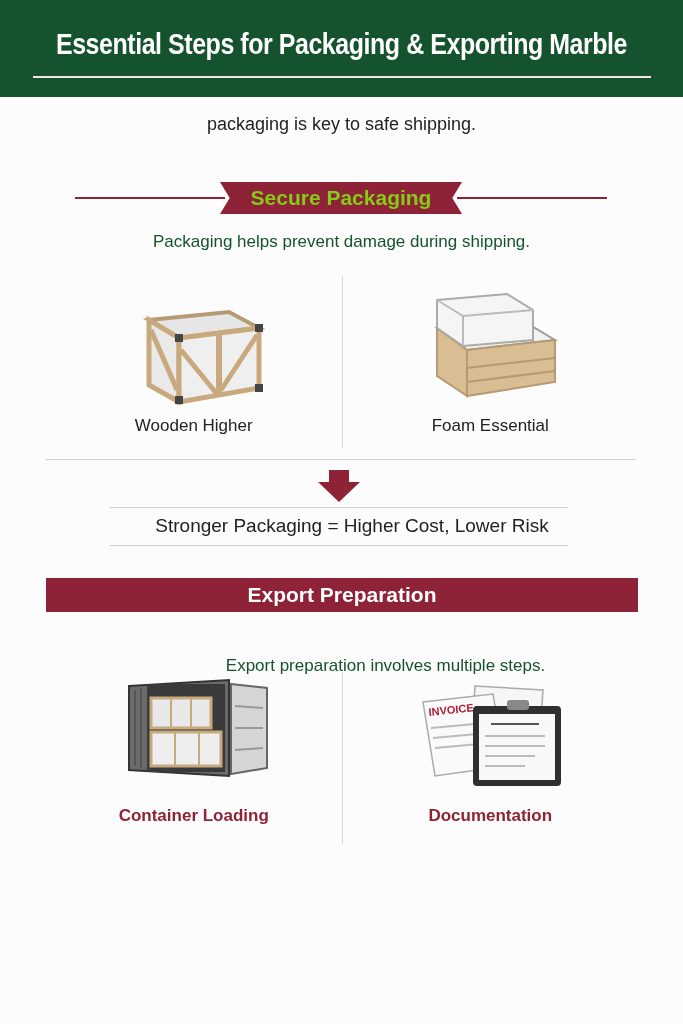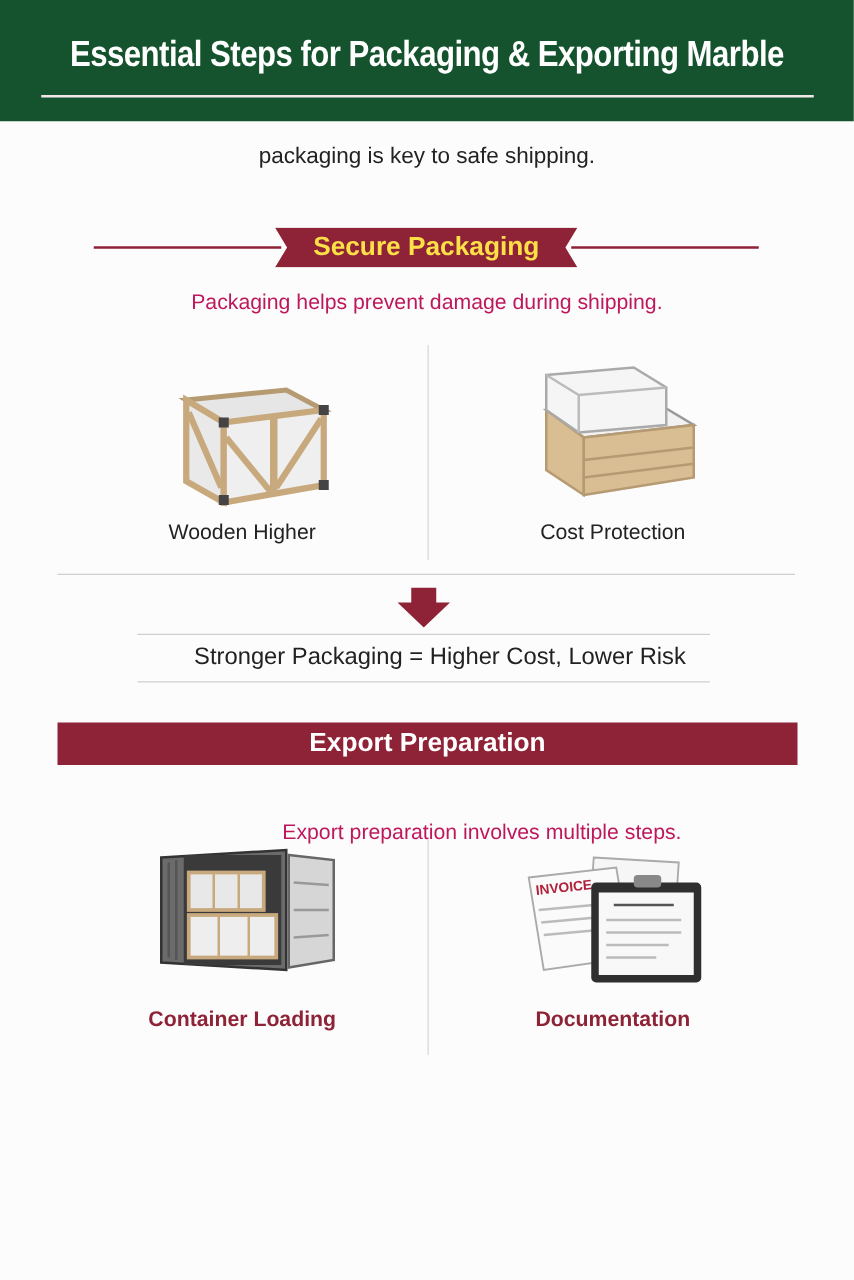--- a/index.html
+++ b/index.html
@@ -2,22 +2,22 @@
 <html><head>
 <meta charset="utf-8">
 <style>
   html,body{margin:0;padding:0;}
   body{width:683px;height:1024px;background:#fdfcfc;font-family:"Liberation Sans",sans-serif;color:#222;position:relative;overflow:hidden;}
   .header{position:absolute;left:0;top:0;width:683px;height:97px;background:#14532d;padding-left:28px;}
   .header h1{margin:0;position:absolute;left:0;top:28px;width:683px;text-align:center;color:#fff;font-size:29px;font-weight:bold;letter-spacing:-0.5px;font-family:"Liberation Sans",sans-serif;transform:scaleX(0.86);}
   .header .rule{position:absolute;left:33px;top:76px;width:618px;height:2px;background:#f3e6e8;}
   .intro{position:absolute;left:0;top:110px;width:683px;text-align:center;font-size:18px;line-height:28px;color:#222;}
   .ribbon-line{position:absolute;top:197px;height:2px;background:#8e2236;}
-  .ribbon{position:absolute;left:220px;top:182px;width:242px;height:32px;background:#8e2236;clip-path:polygon(0 0,100% 0,96% 50%,100% 100%,0 100%,4% 50%);color:#fde047;font-weight:bold;font-size:21px;text-align:center;line-height:32px;}
-  .subtext{position:absolute;left:0;width:683px;text-align:center;font-size:17px;color:#be185d;}
+  .ribbon{position:absolute;left:220px;top:182px;width:242px;height:32px;background:#8e2236;clip-path:polygon(0 0,100% 0,96% 50%,100% 100%,0 100%,4% 50%);color:#84cc16;font-weight:bold;font-size:21px;text-align:center;line-height:32px;}
+  .subtext{position:absolute;left:0;width:683px;text-align:center;font-size:17px;color:#14532d;}
   .row{position:absolute;left:46px;width:592px;display:flex;}
   .cell{flex:1;position:relative;text-align:center;}
   .cell + .cell{border-left:1px solid #d8d8d8;}
   .cell .icon{display:block;margin:0 auto;}
   .cell .label{position:absolute;left:0;width:100%;font-size:17px;}
   .hr{position:absolute;height:1px;background:#cfcfcf;}
   .arrow{position:absolute;left:318px;top:470px;width:42px;height:32px;}
   .equation{position:absolute;left:122px;top:515px;width:460px;text-align:center;font-size:19px;color:#222;}
   .banner{position:absolute;left:46px;top:578px;width:592px;height:34px;background:#8e2236;color:#fff;font-weight:bold;font-size:21px;text-align:center;line-height:34px;}
   .label.red{color:#8e2236;font-weight:bold;}
@@ -61,21 +61,21 @@
     <svg class="icon" width="150" height="115" viewBox="0 0 150 115" style="margin-top:8px">
       <polygon points="22,44 110,38 140,56 52,66" fill="#f2f2f2" stroke="#999" stroke-width="2"></polygon>
       <polygon points="22,44 52,66 52,112 22,92" fill="#d9bd93" stroke="#b59a72" stroke-width="2"></polygon>
       <polygon points="52,66 140,56 140,98 52,112" fill="#d9bd93" stroke="#b59a72" stroke-width="2"></polygon>
       <line x1="52" y1="84" x2="140" y2="74" stroke="#b59a72" stroke-width="2"></line>
       <line x1="52" y1="98" x2="140" y2="87" stroke="#b59a72" stroke-width="2"></line>
       <polygon points="22,16 92,10 118,26 118,56 48,62 22,44" fill="#f5f5f5" stroke="#aaa" stroke-width="2"></polygon>
       <polyline points="22,16 48,32 118,26" fill="none" stroke="#bbb" stroke-width="2"></polyline>
       <line x1="48" y1="32" x2="48" y2="62" stroke="#bbb" stroke-width="2"></line>
     </svg>
-    <div class="label" style="top:140px;">Cost Protection</div>
+    <div class="label" style="top:140px;">Foam Essential</div>
   </div>
 </div>
 
 <div class="hr" style="left:46px;top:459px;width:590px;"></div>
 
 <svg class="arrow" viewBox="0 0 42 32">
   <polygon points="11,0 31,0 31,12 42,12 21,32 0,12 11,12" fill="#8e2236"></polygon>
 </svg>
 
 <div class="hr" style="left:110px;top:507px;width:458px;"></div>

